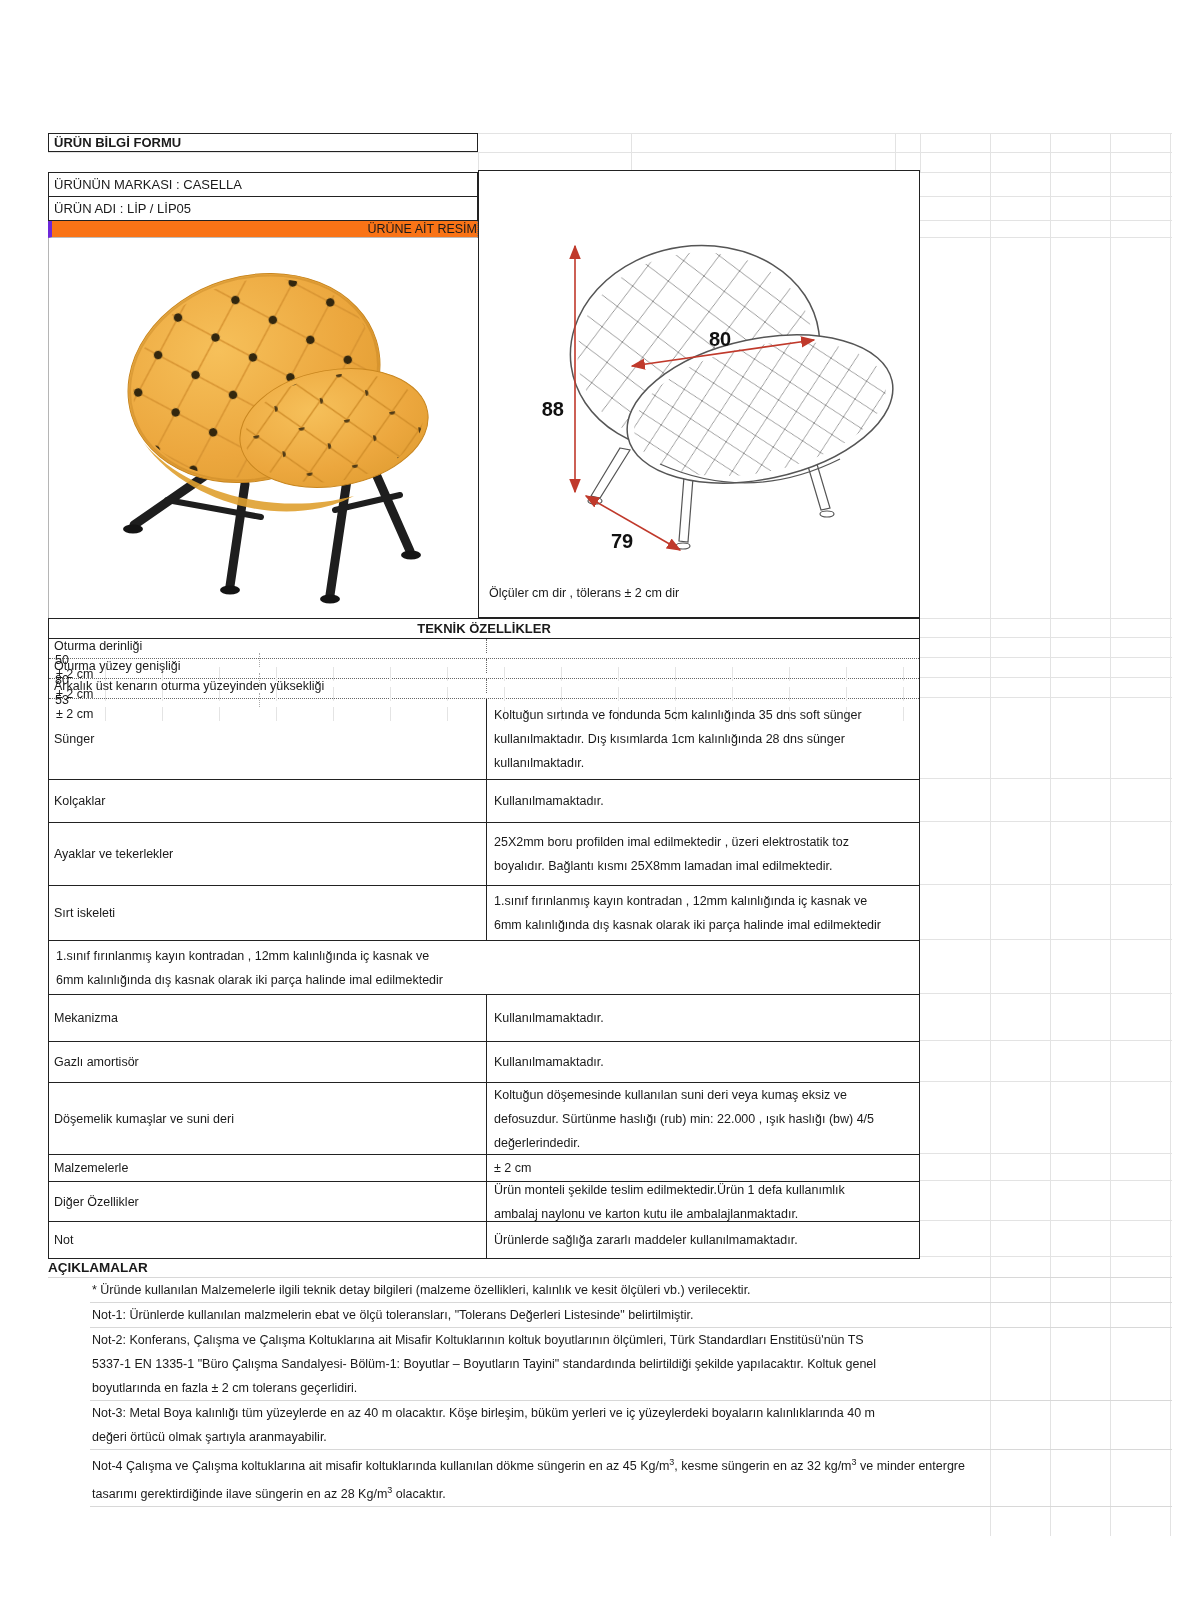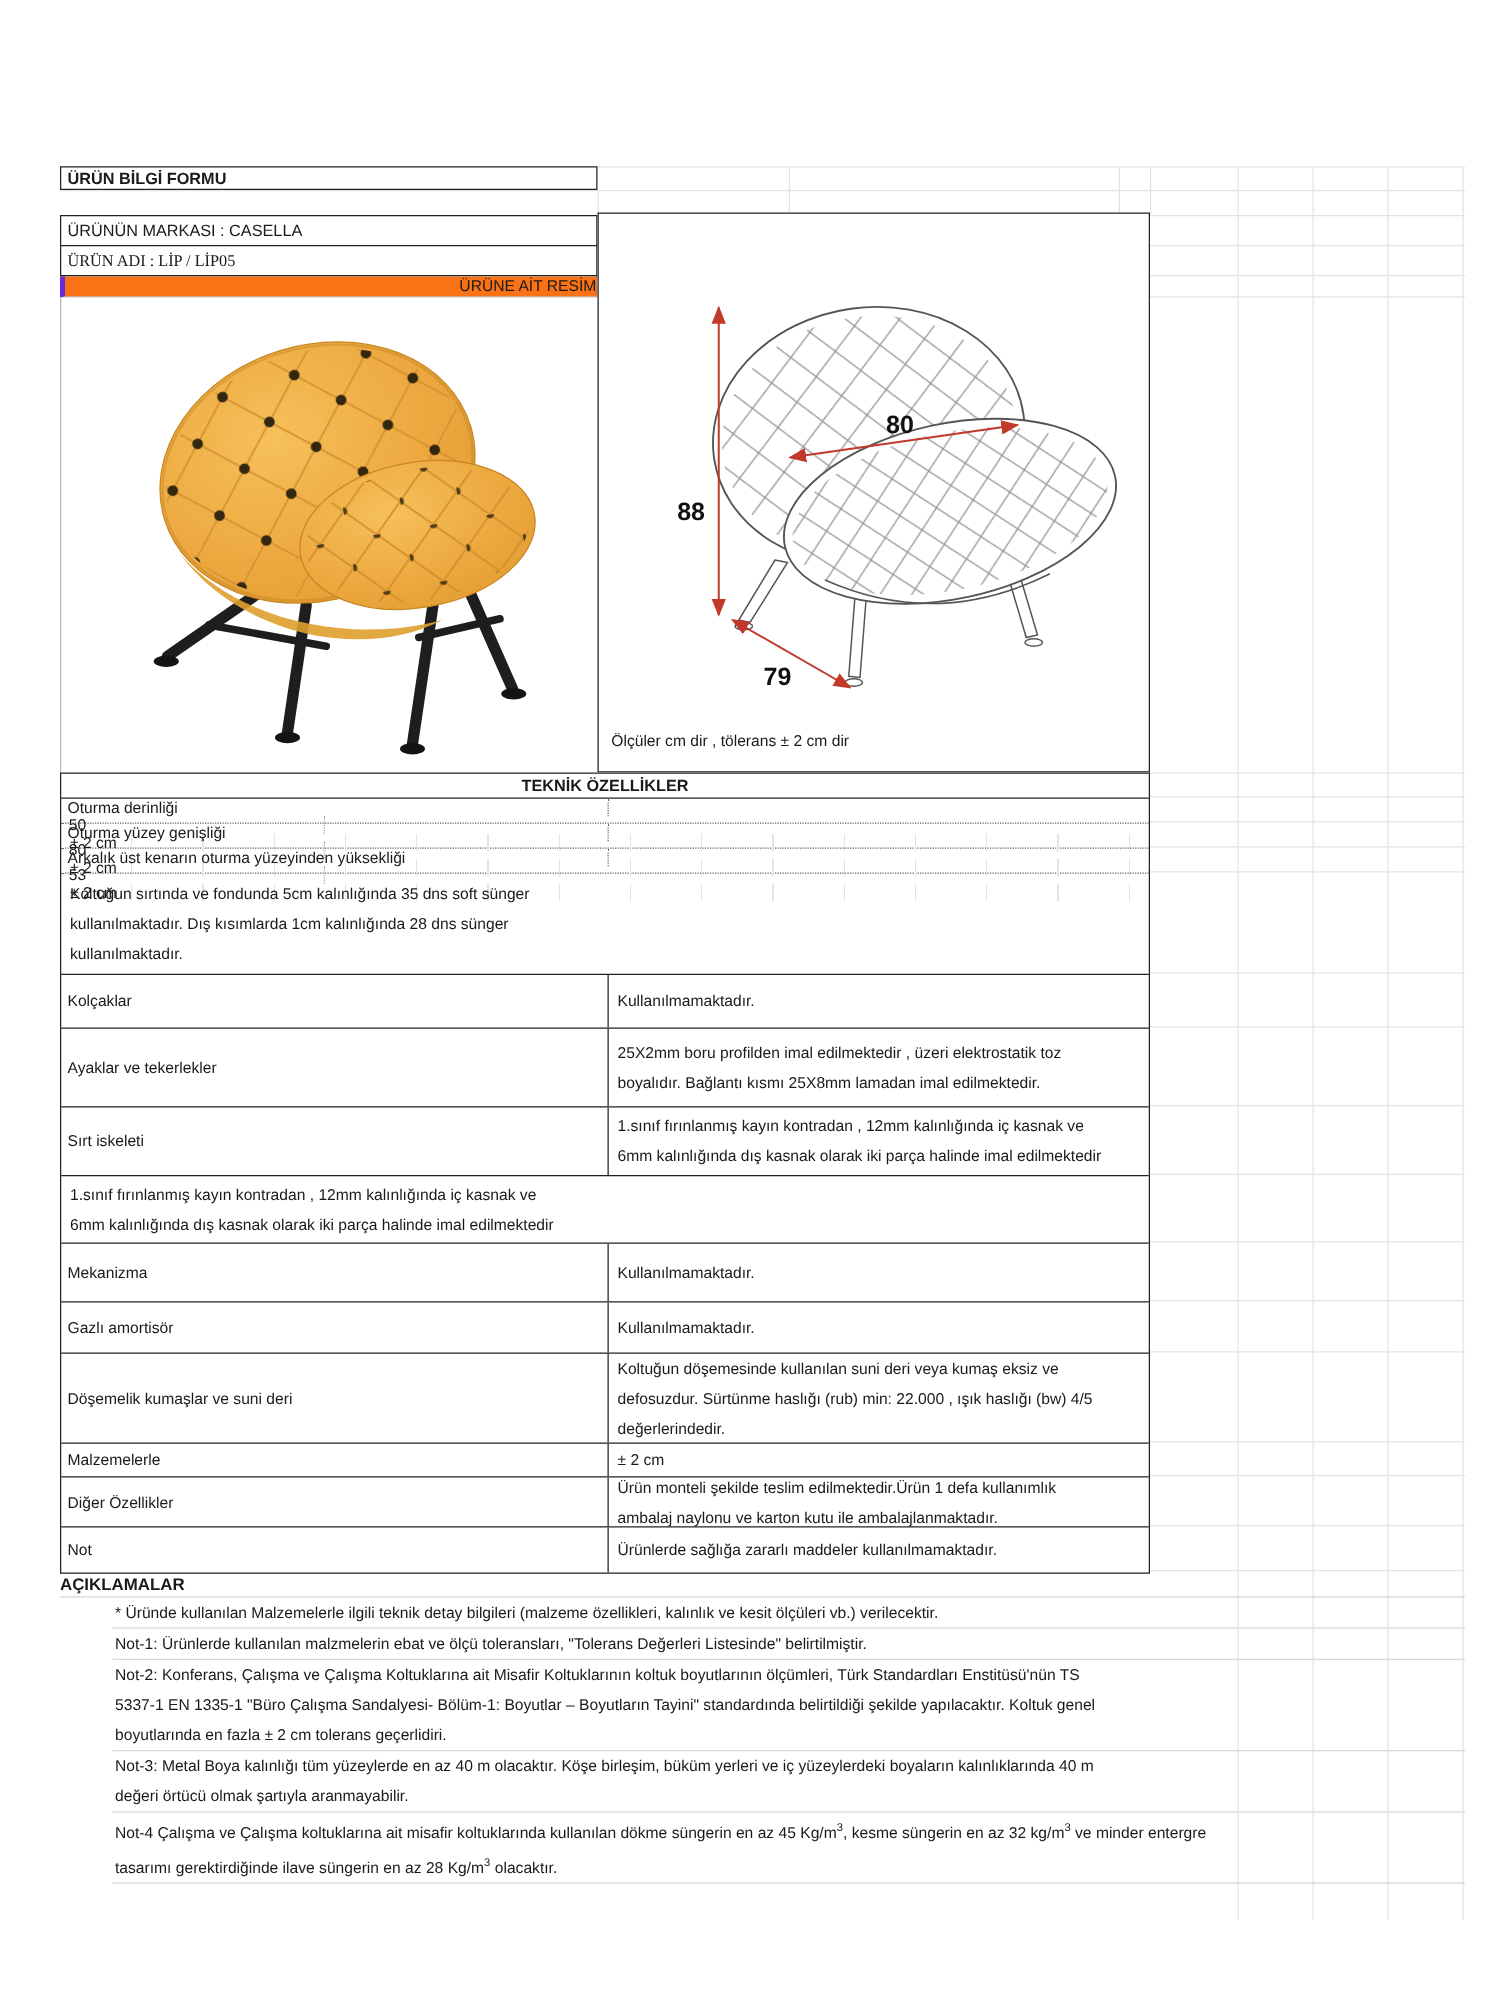--- a/index.html
+++ b/index.html
@@ -78,21 +78,21 @@
       <div class="gridline" style="left: 1110px; top: 133px; width: 1px; height: 1403px;"></div>
       <div class="gridline" style="left: 1170px; top: 133px; width: 1px; height: 1403px;"></div>
     </div>
 
   <div class="abs titlebox whitebox">
     <span>ÜRÜN BİLGİ FORMU</span>
   </div>
   <div class="abs infobox whitebox" style="top:172px;">
     <span>ÜRÜNÜN MARKASI : CASELLA</span>
   </div>
-  <div class="abs infobox whitebox" style="top:196px;border-top-width:1px;font-family:Liberation Serif, serif;">
+  <div class="abs infobox whitebox" style="top:196px;border-top-width:1px;">
     <span>ÜRÜN ADI : LİP / LİP05</span>
   </div>
   <div class="abs imghdr">
     <span>ÜRÜNE AİT RESİM</span>
   </div>
 
   <div class="abs photobox whitebox">
     <svg width="430" height="375" viewBox="0 0 430 375">
       <defs>
         <radialGradient id="g1" cx="40%" cy="32%" r="85%">
@@ -207,20 +207,21 @@
       <div class="dim-v">80</div>
       <div class="dim-t">± 2 cm</div>
     </div>
     <div class="dimrow">
       <div class="dim-l">Arkalık üst kenarın oturma yüzeyinden yüksekliği</div>
       <div class="dim-v">53</div>
       <div class="dim-t">± 2 cm</div>
     </div>
 
     <div class="srow" style="height:81px">
+      <div class="s-l">Sünger</div>
       <div class="s-v">Koltuğun sırtında ve fondunda 5cm kalınlığında 35 dns soft sünger
 kullanılmaktadır. Dış kısımlarda 1cm kalınlığında 28 dns sünger
 kullanılmaktadır.</div>
     </div>
     <div class="srow" style="height:43px">
       <div class="s-l">Kolçaklar</div>
       <div class="s-v">Kullanılmamaktadır.</div>
     </div>
     <div class="srow" style="height:63px">
       <div class="s-l">Ayaklar ve tekerlekler</div>

